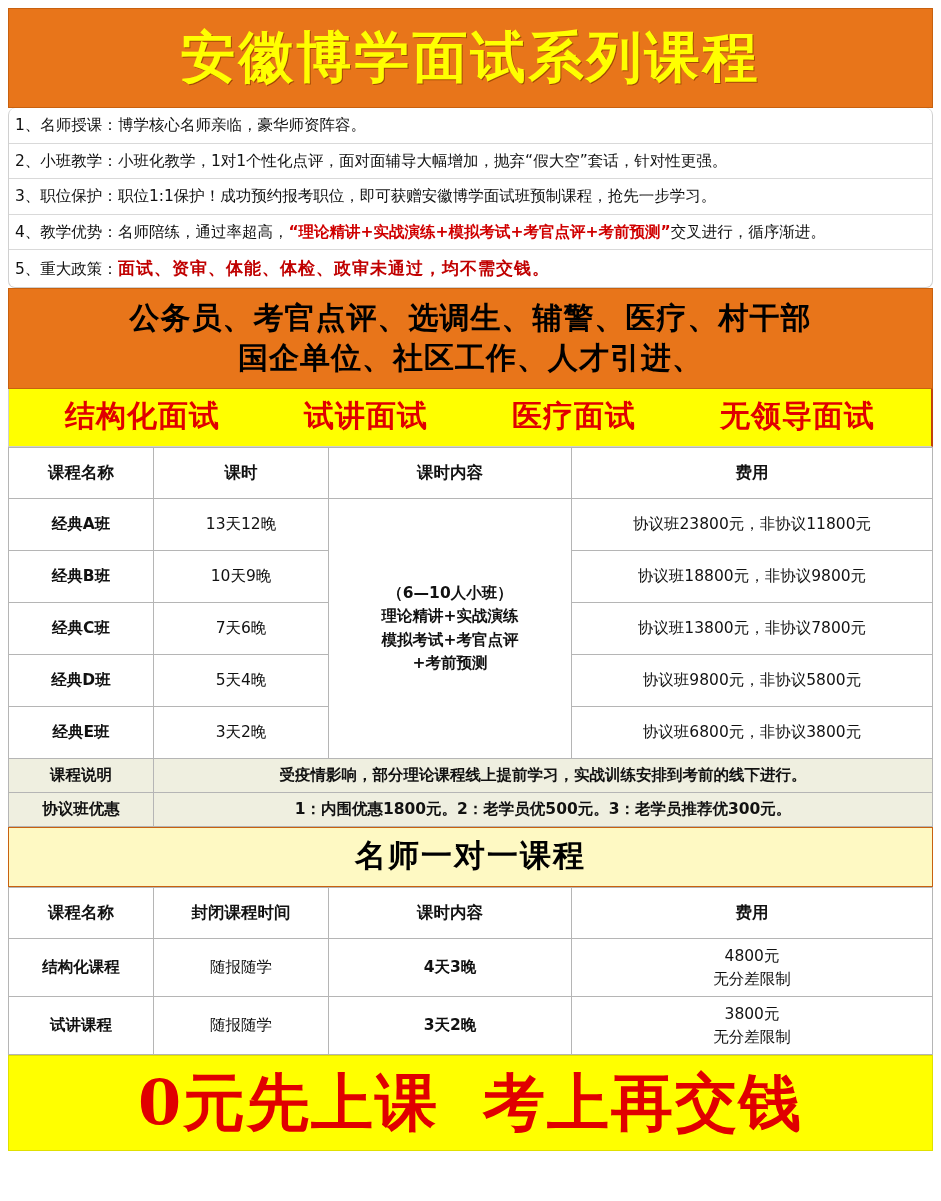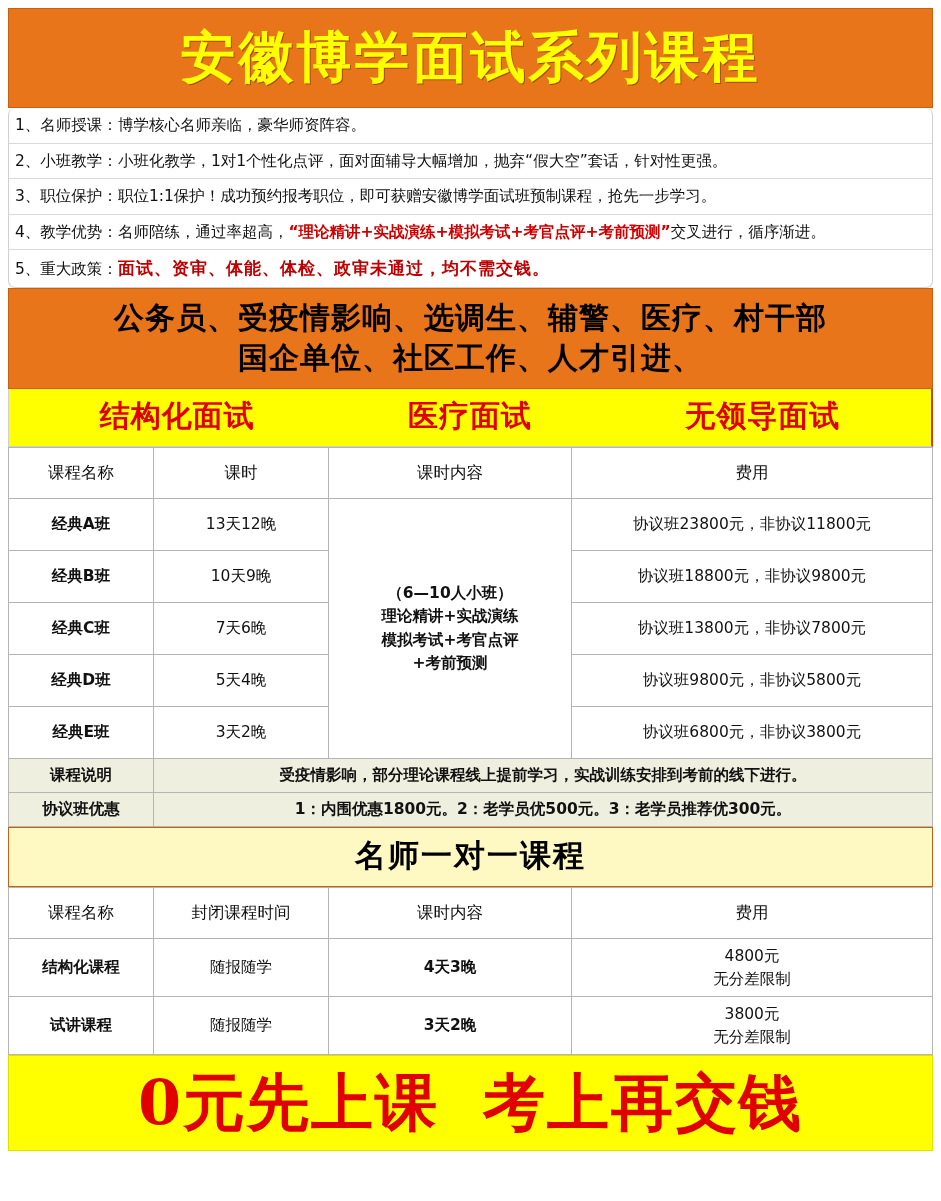--- a/index.html
+++ b/index.html
@@ -100,21 +100,21 @@
   }
   table.tbl td,table.tbl th{
     border:1px solid #b5b5b5;
     text-align:center;
     vertical-align:middle;
     font-size:15.5px;
     color:#111;
     padding:6px 4px;
   }
   table.tbl th{
-    font-weight:normal;
+    font-weight:bold;
     font-size:16.5px;
     height:38px;
   }
   .col-name{width:145px;}
   .col-hours{width:175px;}
   .col-content{width:243px;}
   .row-name{font-weight:bold;font-size:16px;}
   .cell-fee{font-size:15.5px;}
   .content-cell{
     color:#d00000;
@@ -212,26 +212,27 @@
     </div>
     <div class="bullet-row">
       <span class="lead">4、教学优势：</span><span>名师陪练，通过率超高，</span><span class="em-red">“理论精讲+实战演练+模拟考试+考官点评+考前预测”</span><span>交叉进行，循序渐进。</span>
     </div>
     <div class="bullet-row">
       <span class="lead">5、重大政策：</span><span class="bullet-strong">面试、资审、体能、体检、政审未通过，均不需交钱。</span>
     </div>
   </div>
 
   <div class="cat-block">
-    <div class="cat-line">公务员、受疫情影响、选调生、辅警、医疗、村干部</div>
+    <div class="cat-line">公务员、考官点评、选调生、辅警、医疗、村干部</div>
     <div class="cat-line">国企单位、社区工作、人才引进、</div>
   </div>
 
   <div class="types-bar">
     <div class="type">结构化面试</div>
+    <div class="type">试讲面试</div>
     <div class="type">医疗面试</div>
     <div class="type">无领导面试</div>
   </div>
 
   <table class="tbl">
     <colgroup>
       <col class="col-name">
         <col class="col-hours">
         <col class="col-content">
         <col>

